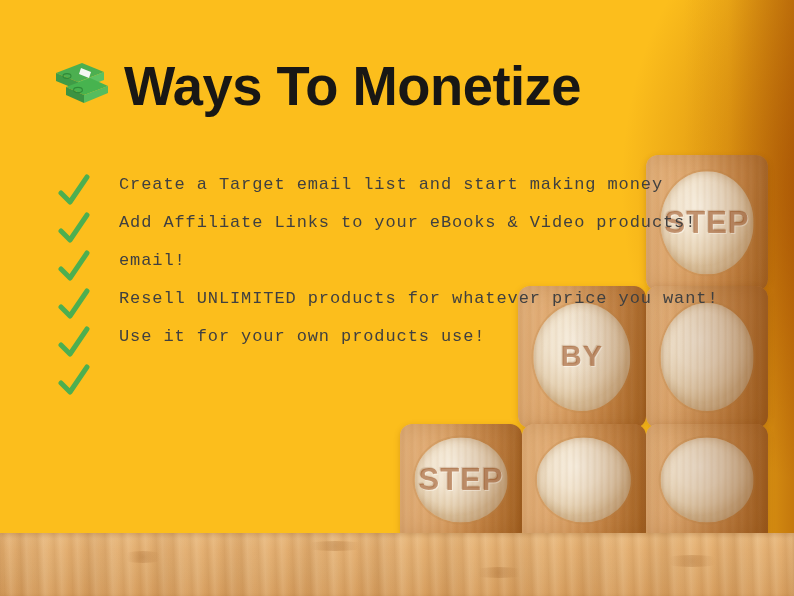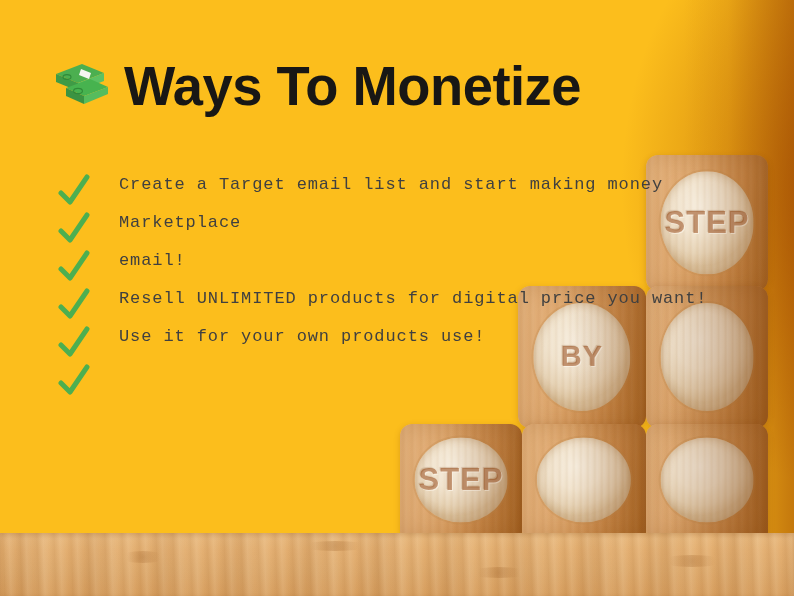--- a/index.html
+++ b/index.html
@@ -133,21 +133,21 @@
     position: absolute;
     border-radius: 50%;
     background: radial-gradient(circle, rgba(150,88,32,0.30), rgba(150,88,32,0) 70%);
   }
 
   
   #heading {
     position: absolute;
     left: 48px; top: 58px;
     display: flex;
-    align-items: flex-end;
+    align-items: center;
     gap: 14px;
   }
   #money-icon { width: 62px; height: 54px; display: block; flex: none; }
   #title {
     font-family: "Liberation Sans", sans-serif;
     font-weight: 700;
     font-size: 56px;
     line-height: 1;
     letter-spacing: -0.5px;
     color: #181715;
@@ -292,21 +292,21 @@
         </svg>
     </span>
     <span class="check" style="top:198px;">
       <svg viewBox="0 0 34 34">
           <path d="M4 19 L13 28 L30 3" fill="none" stroke="#4CAF50" stroke-width="5" stroke-linecap="round" stroke-linejoin="round"></path>
         </svg>
     </span>
 
     <div id="lines">
       <div class="line">Create a Target email list and start making money</div>
-      <div class="line">Marketplace</div>
+      <div class="line">Add Affiliate Links to your eBooks &amp; Video products!</div>
       <div class="line">email!</div>
-      <div class="line">Resell UNLIMITED products for digital price you want!</div>
+      <div class="line">Resell UNLIMITED products for whatever price you want!</div>
       <div class="line">Use it for your own products use!</div>
     </div>
 
   </div>
 
 </div>
 
 </body></html>

